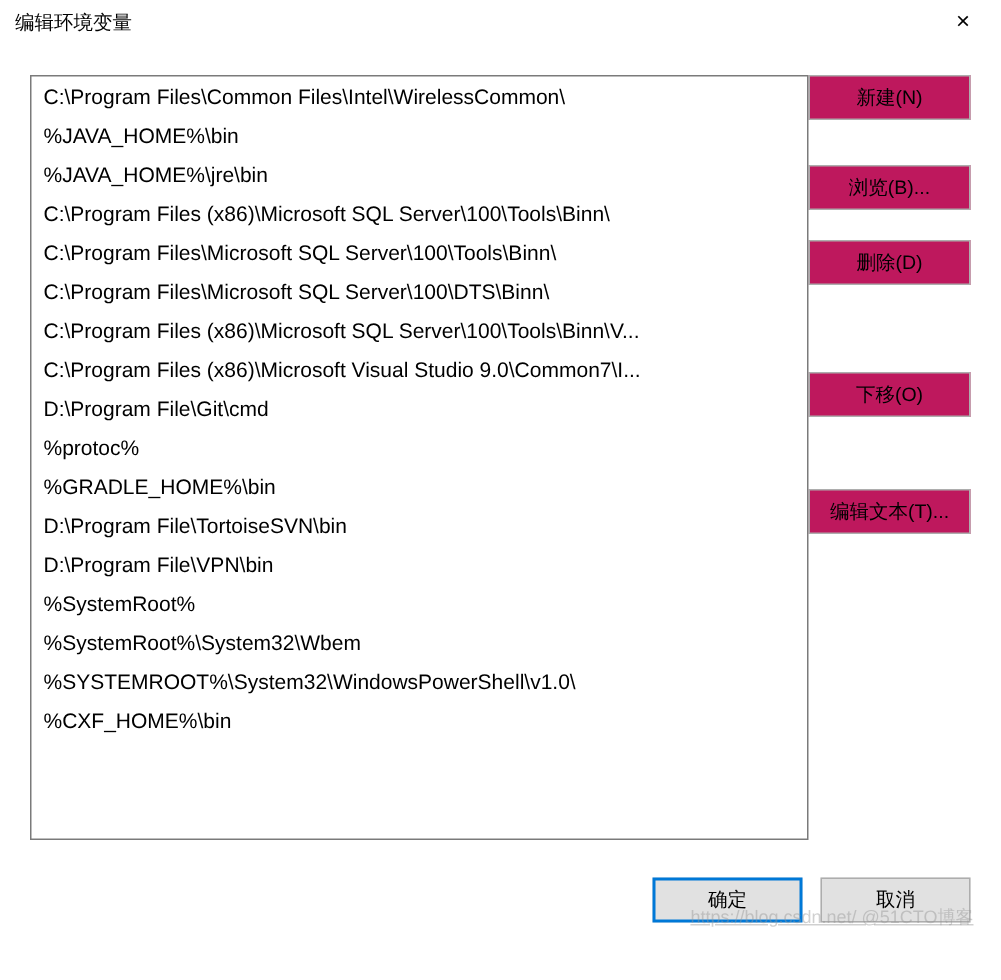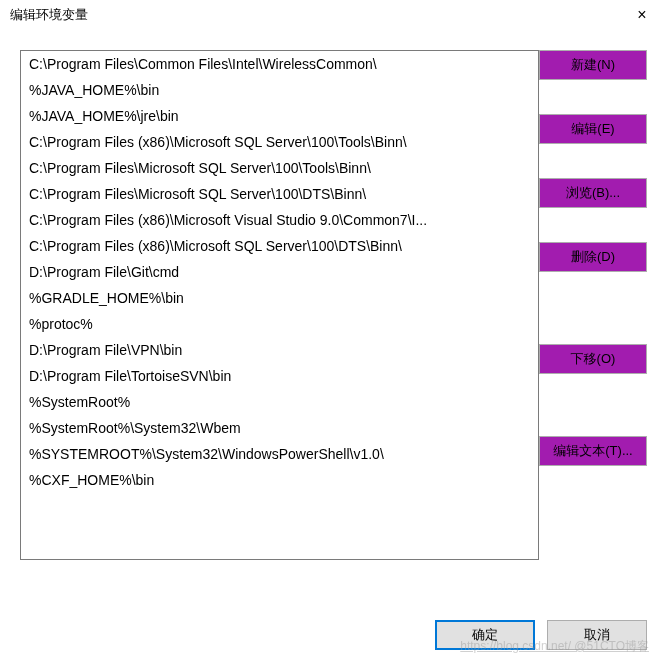--- a/index.html
+++ b/index.html
@@ -55,25 +55,25 @@
     }
     .buttons {
       display: flex;
       flex-direction: column;
       gap: 0;
       width: 108px;
     }
     .btn {
       height: 30px;
       border: 1px solid #adadad;
-      background: #a21caf;
+      background: #be185d;
       font-size: 13px;
       font-family: inherit;
       cursor: pointer;
-      margin-bottom: 24px;
+      margin-bottom: 10px;
     }
     .btn-gap-small {
       height: 10px;
     }
     .btn-gap-large {
       height: 38px;
     }
     .footer {
       display: flex;
       justify-content: flex-end;
@@ -82,21 +82,20 @@
       position: relative;
     }
     .footer-btn {
       width: 100px;
       height: 30px;
       border: 1px solid #adadad;
       background: #e1e1e1;
       font-size: 13px;
       font-family: inherit;
       cursor: pointer;
-      margin-top: 35px;
     }
     .footer-btn.primary {
       border: 2px solid #0078d7;
     }
     .watermark {
       position: absolute;
       right: 18px;
       bottom: 10px;
       font-size: 12px;
       color: rgba(150,150,150,0.45);
@@ -123,38 +122,37 @@
 </div>
 
 <div class="content">
   <div class="list-wrapper">
     <div class="list-item">C:\Program Files\Common Files\Intel\WirelessCommon\</div>
     <div class="list-item">%JAVA_HOME%\bin</div>
     <div class="list-item">%JAVA_HOME%\jre\bin</div>
     <div class="list-item">C:\Program Files (x86)\Microsoft SQL Server\100\Tools\Binn\</div>
     <div class="list-item">C:\Program Files\Microsoft SQL Server\100\Tools\Binn\</div>
     <div class="list-item">C:\Program Files\Microsoft SQL Server\100\DTS\Binn\</div>
+    <div class="list-item">C:\Program Files (x86)\Microsoft SQL Server\100\Tools\Binn\V...</div>
     <div class="list-item">C:\Program Files (x86)\Microsoft Visual Studio 9.0\Common7\I...</div>
-    <div class="list-item">C:\Program Files (x86)\Microsoft SQL Server\100\DTS\Binn\</div>
     <div class="list-item">D:\Program File\Git\cmd</div>
+    <div class="list-item">%protoc%</div>
     <div class="list-item">%GRADLE_HOME%\bin</div>
-    <div class="list-item">%protoc%</div>
+    <div class="list-item">D:\Program File\TortoiseSVN\bin</div>
     <div class="list-item">D:\Program File\VPN\bin</div>
-    <div class="list-item">D:\Program File\TortoiseSVN\bin</div>
     <div class="list-item">%SystemRoot%</div>
     <div class="list-item">%SystemRoot%\System32\Wbem</div>
     <div class="list-item">%SYSTEMROOT%\System32\WindowsPowerShell\v1.0\</div>
     <div class="list-item">%CXF_HOME%\bin</div>
 
   </div>
 
   <div class="buttons">
     <button class="btn">新建(N)</button>
     <div class="btn-gap-small"></div>
-    <button class="btn">编辑(E)</button>
     <div class="btn-gap-small"></div>
     <button class="btn">浏览(B)...</button>
     <div class="btn-gap-small"></div>
     <button class="btn">删除(D)</button>
     <div class="btn-gap-large"></div>
     <div class="btn-gap-small"></div>
     <button class="btn">下移(O)</button>
     <div class="btn-gap-large"></div>
     <button class="btn">编辑文本(T)...</button>
   </div>

